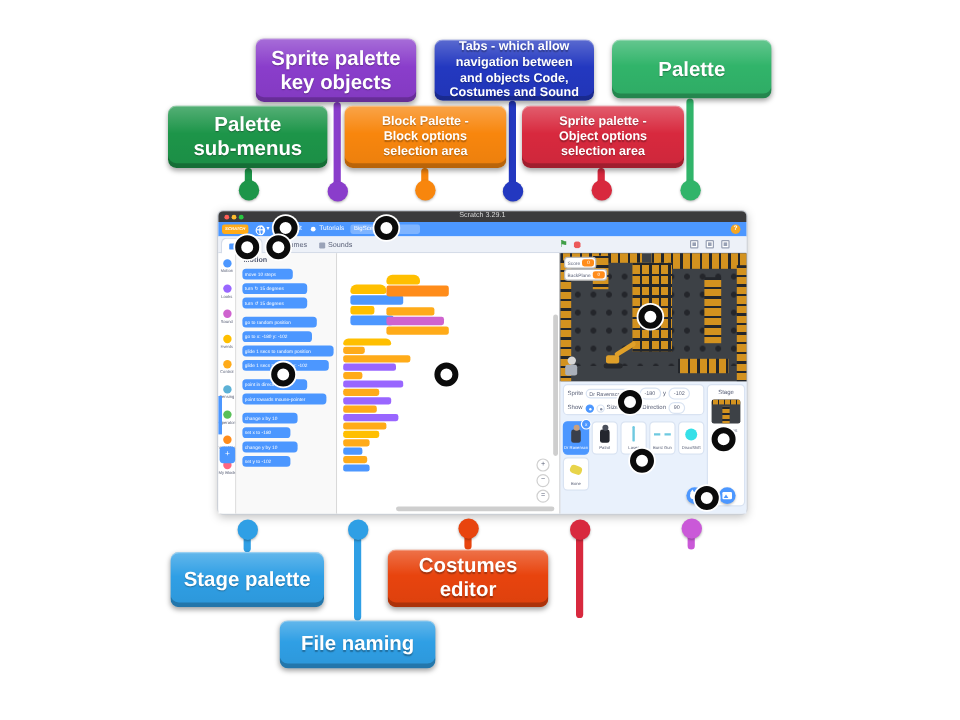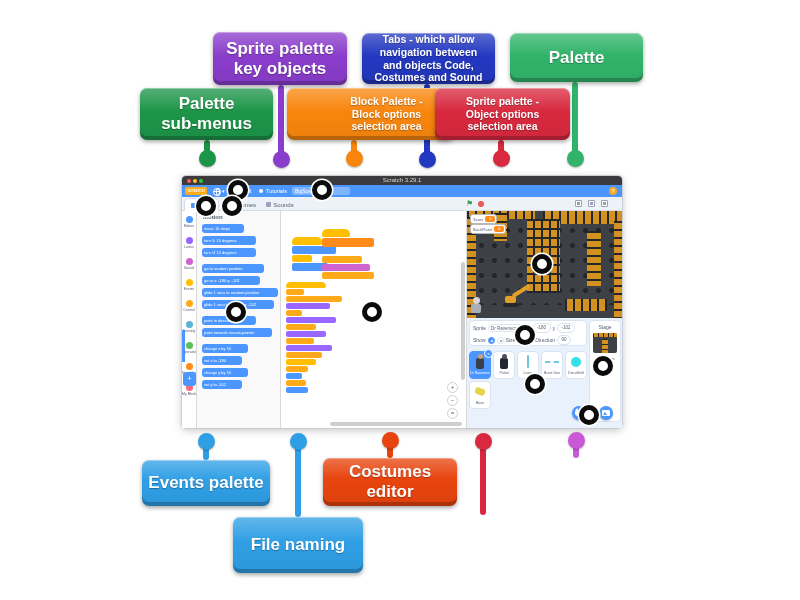--- a/index.html
+++ b/index.html
@@ -424,43 +424,43 @@
 
   <div class="stem" style="left: 204px; top: 140px; height: 19px; --c: #1d9549;"></div>
   <div class="ldot" style="left: 198.5px; top: 149.5px; --c: #1d9549;"></div>
   <div class="wlabel big" style="left: 140px; top: 88px; width: 133px; height: 52px; --c: #1d9549;">
     <span>Palette
 sub-menus</span>
   </div>
 
   <div class="stem" style="left: 351px; top: 140px; height: 19px; --c: #f8860d;"></div>
   <div class="ldot" style="left: 345.5px; top: 149.5px; --c: #f8860d;"></div>
-  <div class="wlabel small" style="left: 287px; top: 88px; width: 135px; height: 52px; padding-left: 32px; --c: #f8860d;">
+  <div class="wlabel small" style="left: 287px; top: 88px; width: 135px; height: 52px; --c: #f8860d;">
     <span>Block Palette -
 Block options
 selection area</span>
   </div>
 
   <div class="stem" style="left: 498px; top: 140px; height: 19px; --c: #d8293e;"></div>
   <div class="ldot" style="left: 492.5px; top: 149.5px; --c: #d8293e;"></div>
   <div class="wlabel small" style="left: 435px; top: 88px; width: 135px; height: 52px; --c: #d8293e;">
     <span>Sprite palette -
 Object options
 selection area</span>
   </div>
 
   <div class="stem" style="left: 203px; top: 446px; height: 14px; --c: #2f9fe5;"></div>
   <div class="ldot" style="left: 197.5px; top: 432.5px; --c: #2f9fe5;"></div>
   <div class="wlabel big" style="left: 142px; top: 460px; width: 128px; height: 46px; --c: #2f9fe5;">
-    <span>Events palette</span>
+    <span>Stage palette</span>
   </div>
 
   <div class="stem" style="left: 295px; top: 447px; height: 70px; --c: #2f9fe5;"></div>
   <div class="ldot" style="left: 289.5px; top: 432.5px; --c: #2f9fe5;"></div>
-  <div class="wlabel big" style="left: 233px; top: 517px; width: 130px; height: 56px; --c: #2f9fe5;">
+  <div class="wlabel big" style="left: 233px; top: 517px; width: 130px; height: 40px; --c: #2f9fe5;">
     <span>File naming</span>
   </div>
 
   <div class="stem" style="left: 387px; top: 444px; height: 14px; --c: #e8440e;"></div>
   <div class="ldot" style="left: 381.5px; top: 431.5px; --c: #e8440e;"></div>
   <div class="wlabel big" style="left: 323px; top: 458px; width: 134px; height: 48px; --c: #e8440e;">
     <span>Costumes
 editor</span>
   </div>
 

